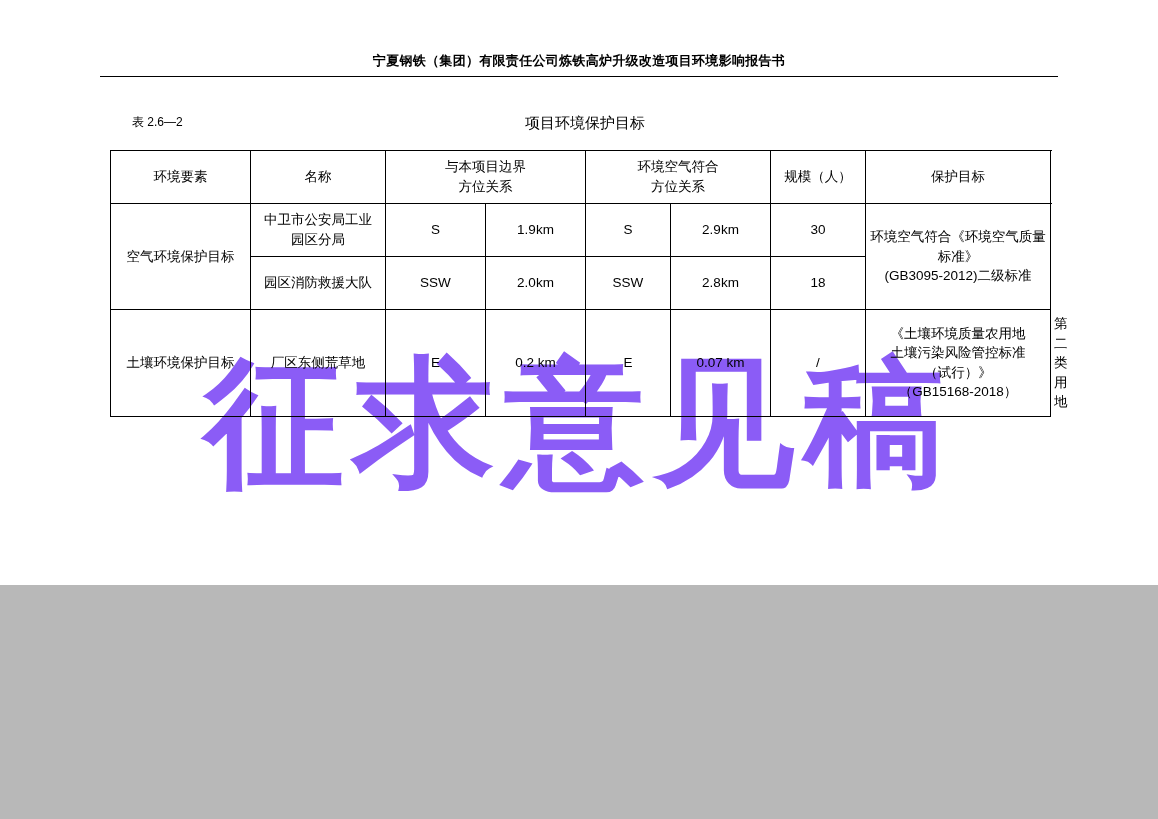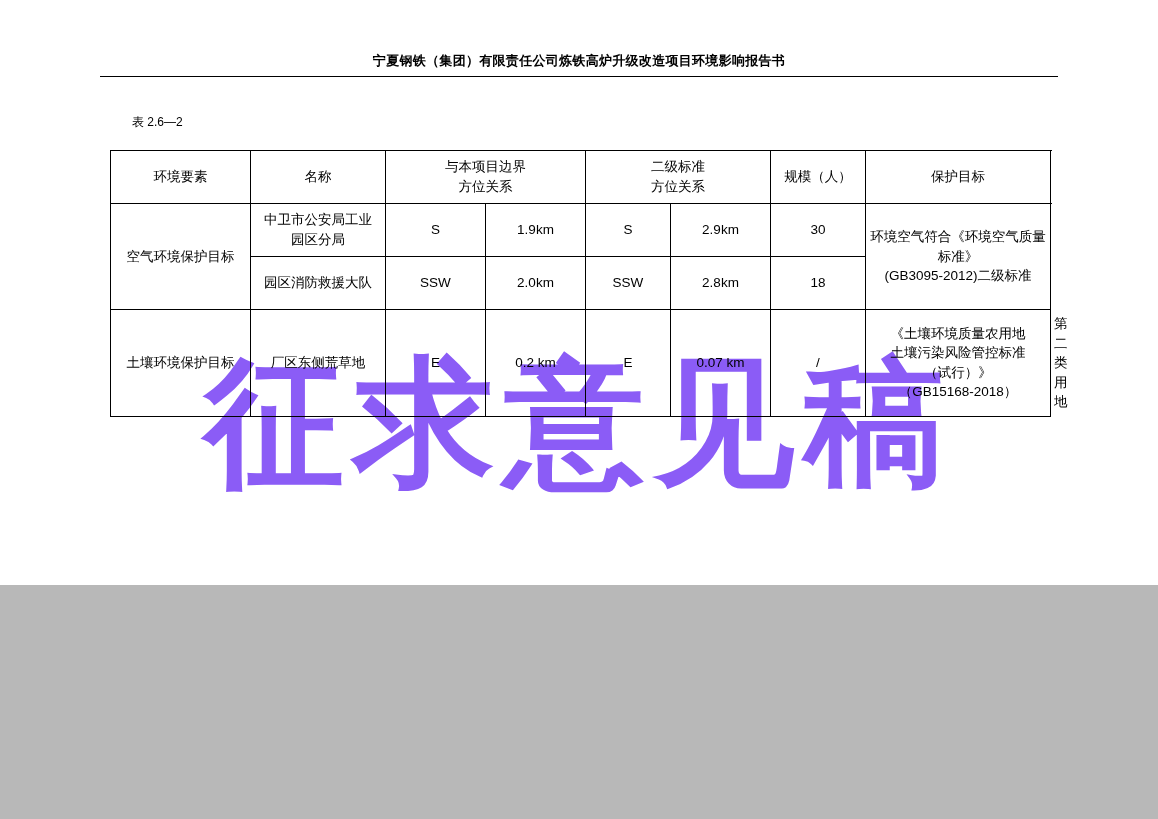--- a/index.html
+++ b/index.html
@@ -123,20 +123,21 @@
 <body>
 
 <div class="page">
 
   <div class="header-area">
     <div class="header-title">宁夏钢铁（集团）有限责任公司炼铁高炉升级改造项目环境影响报告书</div>
   </div>
   <div class="header-rule"></div>
 
   <div class="table-caption-row">
+    <span class="caption-center">项目环境保护目标</span>
     <span class="caption-left">表 2.6—2</span>
   </div>
 
   <div class="watermark">征求意见稿</div>
 
   <table class="main">
     <colgroup>
       <col style="width:140px">
       <col style="width:135px">
       <col style="width:100px">
@@ -149,21 +150,21 @@
     </colgroup>
     <tbody>
       <tr class="h-row">
         <td rowspan="1">环境要素</td>
         <td>名称</td>
         <td colspan="2" class="two-line">
           <div>与本项目边界</div>
           <div>方位关系</div>
         </td>
         <td colspan="2" class="two-line">
-          <div>二级标准</div>
+          <div>环境空气符合</div>
           <div>方位关系</div>
         </td>
         <td>规模（人）</td>
         <td colspan="2">保护目标</td>
       </tr>
 
       <tr class="h-row">
         <td rowspan="2">空气环境保护目标</td>
         <td class="cell-name">
           <div>中卫市公安局工业</div>

